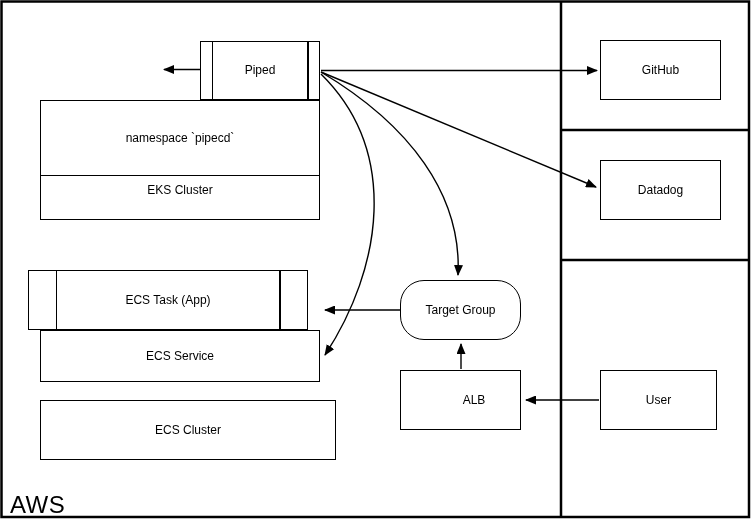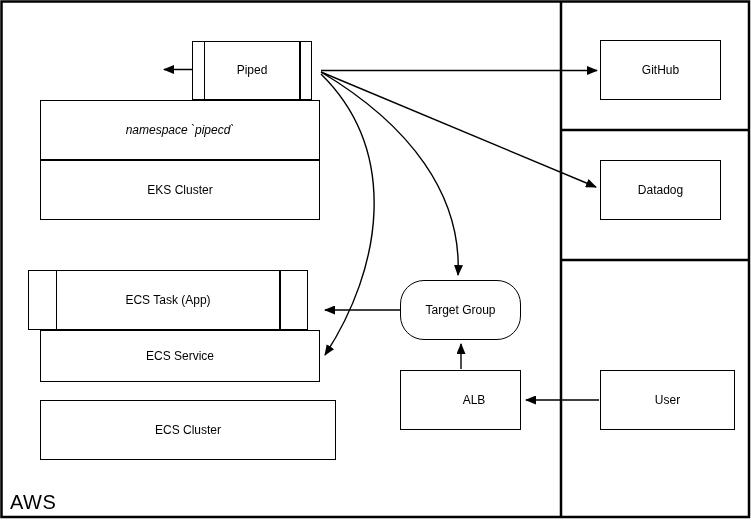--- a/index.html
+++ b/index.html
@@ -39,21 +39,21 @@
     background: #000000;
   }
   .proc-narrow .bar.l { left: 10.5px; }
   .proc-narrow .bar.r { right: 10.5px; }
   .proc-wide .bar.l { left: 26.5px; }
   .proc-wide .bar.r { right: 26.5px; }
   .aws-label {
     position: absolute;
     left: 10px;
     top: 491px;
-    font-size: 20px;
+    font-size: 24px;
     letter-spacing: 0.5px;
   }
 </style>
 </head>
 <body>
 
 <div class="canvas">
 
   <svg class="wires" viewBox="0 0 751 521" xmlns="http://www.w3.org/2000/svg">
     <defs>
@@ -75,24 +75,24 @@
     <path d="M321,72 C410,125 462,195 458,275" fill="none" stroke="#000000" stroke-width="1.4" marker-end="url(#arrow)"></path>
     <path d="M321,74 C400,152 382,268 325,355" fill="none" stroke="#000000" stroke-width="1.4" marker-end="url(#arrow)"></path>
     <path d="M400,310 L325,310" fill="none" stroke="#000000" stroke-width="1.4" marker-end="url(#arrow)"></path>
     <path d="M461,369 L461,344" fill="none" stroke="#000000" stroke-width="1.4" marker-end="url(#arrow)"></path>
     <path d="M599,400 L526,400" fill="none" stroke="#000000" stroke-width="1.4" marker-end="url(#arrow)"></path>
   </svg>
 
   <div class="node" style="left:40px; top:160px; width:280px; height:60px;">
     <span class="label">EKS Cluster</span>
   </div>
-  <div class="node" style="left:40px; top:100px; width:280px; height:60px;font-style:italic;">
+  <div class="node" style="left:40px; top:100px; width:280px; height:76px;">
     <span class="label">namespace `pipecd`</span>
   </div>
-  <div class="node process proc-narrow" style="left:192px; top:41px; width:120px; height:59px;">
+  <div class="node process proc-narrow" style="left:200px; top:41px; width:120px; height:59px;">
     <span class="bar l"></span>
     <span class="bar r"></span>
     <span class="label">Piped</span>
   </div>
 
   <div class="node" style="left:40px; top:400px; width:296px; height:60px;">
     <span class="label">ECS Cluster</span>
   </div>
   <div class="node" style="left:40px; top:330px; width:280px; height:52px;">
     <span class="label">ECS Service</span>
@@ -109,19 +109,19 @@
   <div class="node" style="left:400px; top:370px; width:121px; height:60px;padding-left:27px;">
     <span class="label">ALB</span>
   </div>
 
   <div class="node" style="left:600px; top:40px; width:121px; height:60px;">
     <span class="label">GitHub</span>
   </div>
   <div class="node" style="left:600px; top:160px; width:121px; height:60px;">
     <span class="label">Datadog</span>
   </div>
-  <div class="node" style="left:600px; top:370px; width:135px; height:60px;">
+  <div class="node" style="left:600px; top:370px; width:117px; height:60px;">
     <span class="label">User</span>
   </div>
 
   <div class="aws-label">AWS</div>
 
 </div>
 
 </body></html>

